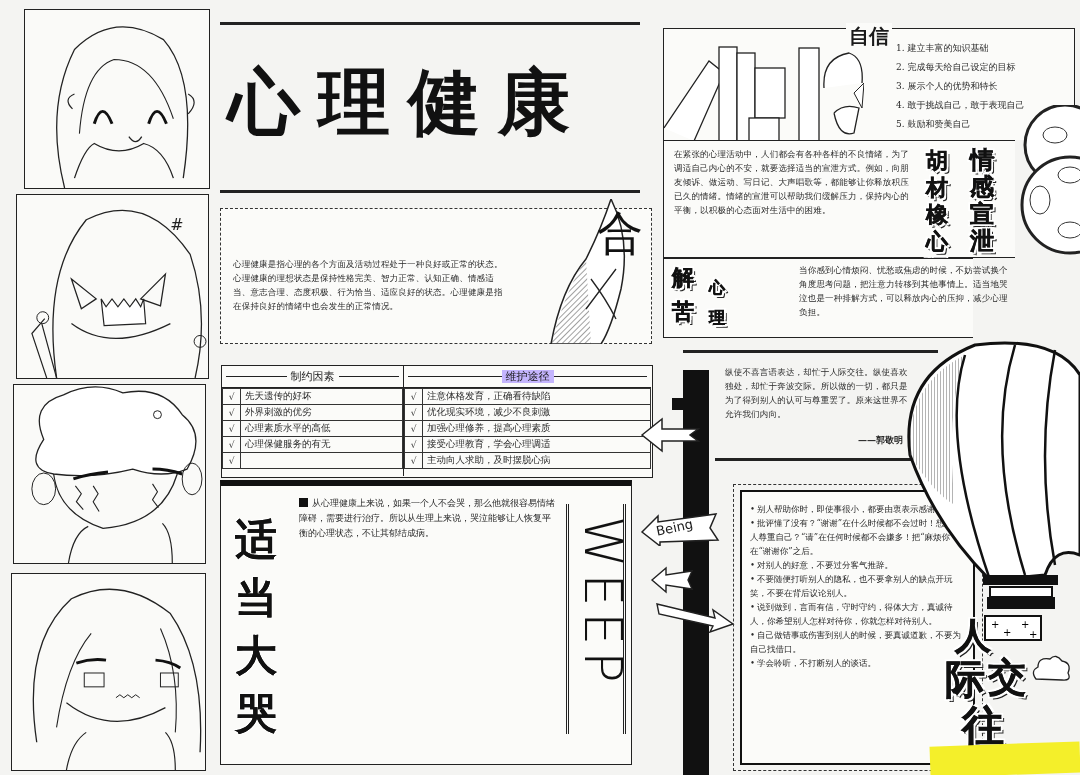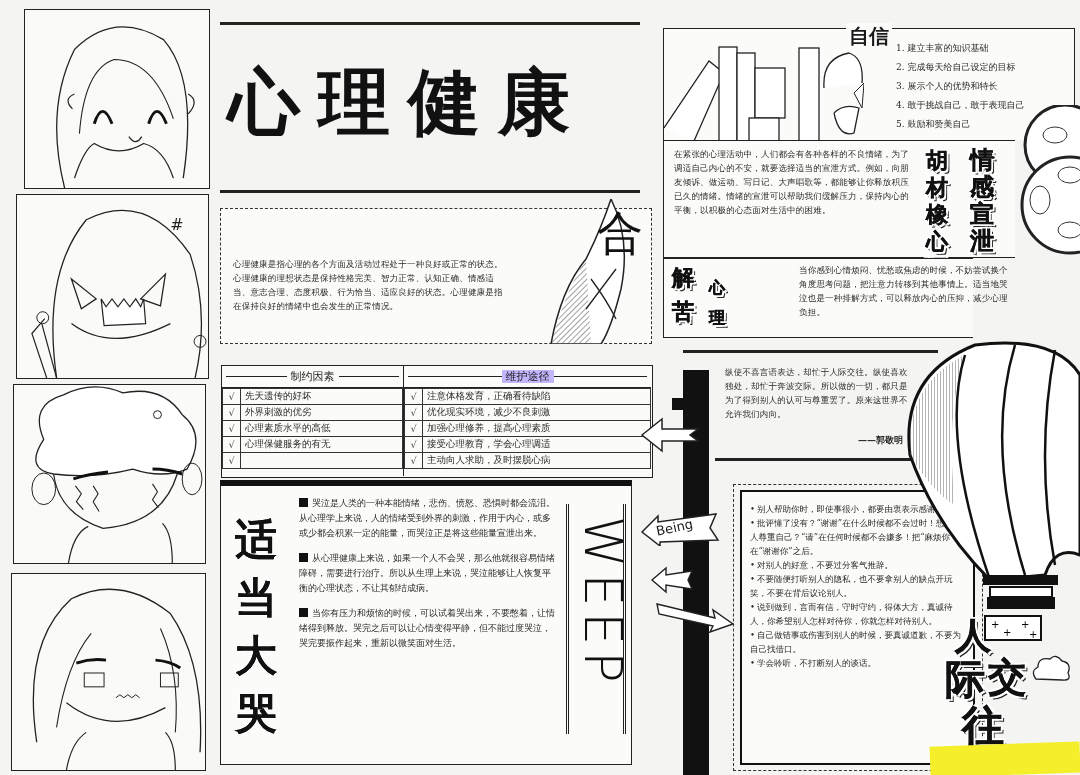--- a/index.html
+++ b/index.html
@@ -213,23 +213,21 @@
             <td class="hand">主动向人求助，及时摆脱心病</td>
           </tr>
     </tbody>
       </table>
   </div>
 </div>
 
 <div class="abs box" style="left:220px;top:480px;width:412px;height:285px;border:1.5px solid #222;border-top:6px solid #111;">
   <div class="abs big-char" style="left:14px;top:25px;width:50px;font-size:42px;line-height:58px;">适当大哭</div>
   <div class="abs sq-list hand" style="left:78px;top:10px;width:260px;">
-    <p style="margin-bottom:10px;"><span class="sq"></span><span>哭泣是人类的一种本能情绪，悲伤、愤怒、恐惧时都会流泪。从心理学上来说，人的情绪受到外界的刺激，作用于内心，或多或少都会积累一定的能量，而哭泣正是将这些能量宣泄出来。</span></p>
     <p style="margin-bottom:10px;"><span class="sq"></span><span>从心理健康上来说，如果一个人不会哭，那么他就很容易情绪障碍，需要进行治疗。所以从生理上来说，哭泣能够让人恢复平衡的心理状态，不让其郁结成病。</span></p>
-    <p><span class="sq"></span><span>当你有压力和烦恼的时候，可以试着哭出来，不要憋着，让情绪得到释放。哭完之后可以让心情变得平静，但不能过度哭泣，哭完要振作起来，重新以微笑面对生活。</span></p>
   </div>
   <div class="abs" style="left:345px;top:18px;width:60px;height:230px;border-left:3px double #222;border-right:3px double #222;"></div>
   <div class="abs" style="left:352px;top:30px;font-size:52px;font-family:'DejaVu Sans',sans-serif;font-weight:300;writing-mode:vertical-rl;letter-spacing:6px;color:#111;">WEEP</div>
 </div>
 
 <div class="abs" style="left:683px;top:370px;width:26px;height:405px;background:#111;"></div>
 <div class="abs" style="left:672px;top:398px;width:30px;height:12px;background:#111;"></div>
 <svg class="abs" style="left:640px;top:415px;width:60px;height:40px;" viewBox="0 0 60 40">
   <path d="M2 20 L22 4 L22 14 L58 14 L50 20 L58 26 L22 26 L22 36 Z" fill="#fff" stroke="#222" stroke-width="1.5"></path>
 </svg>

